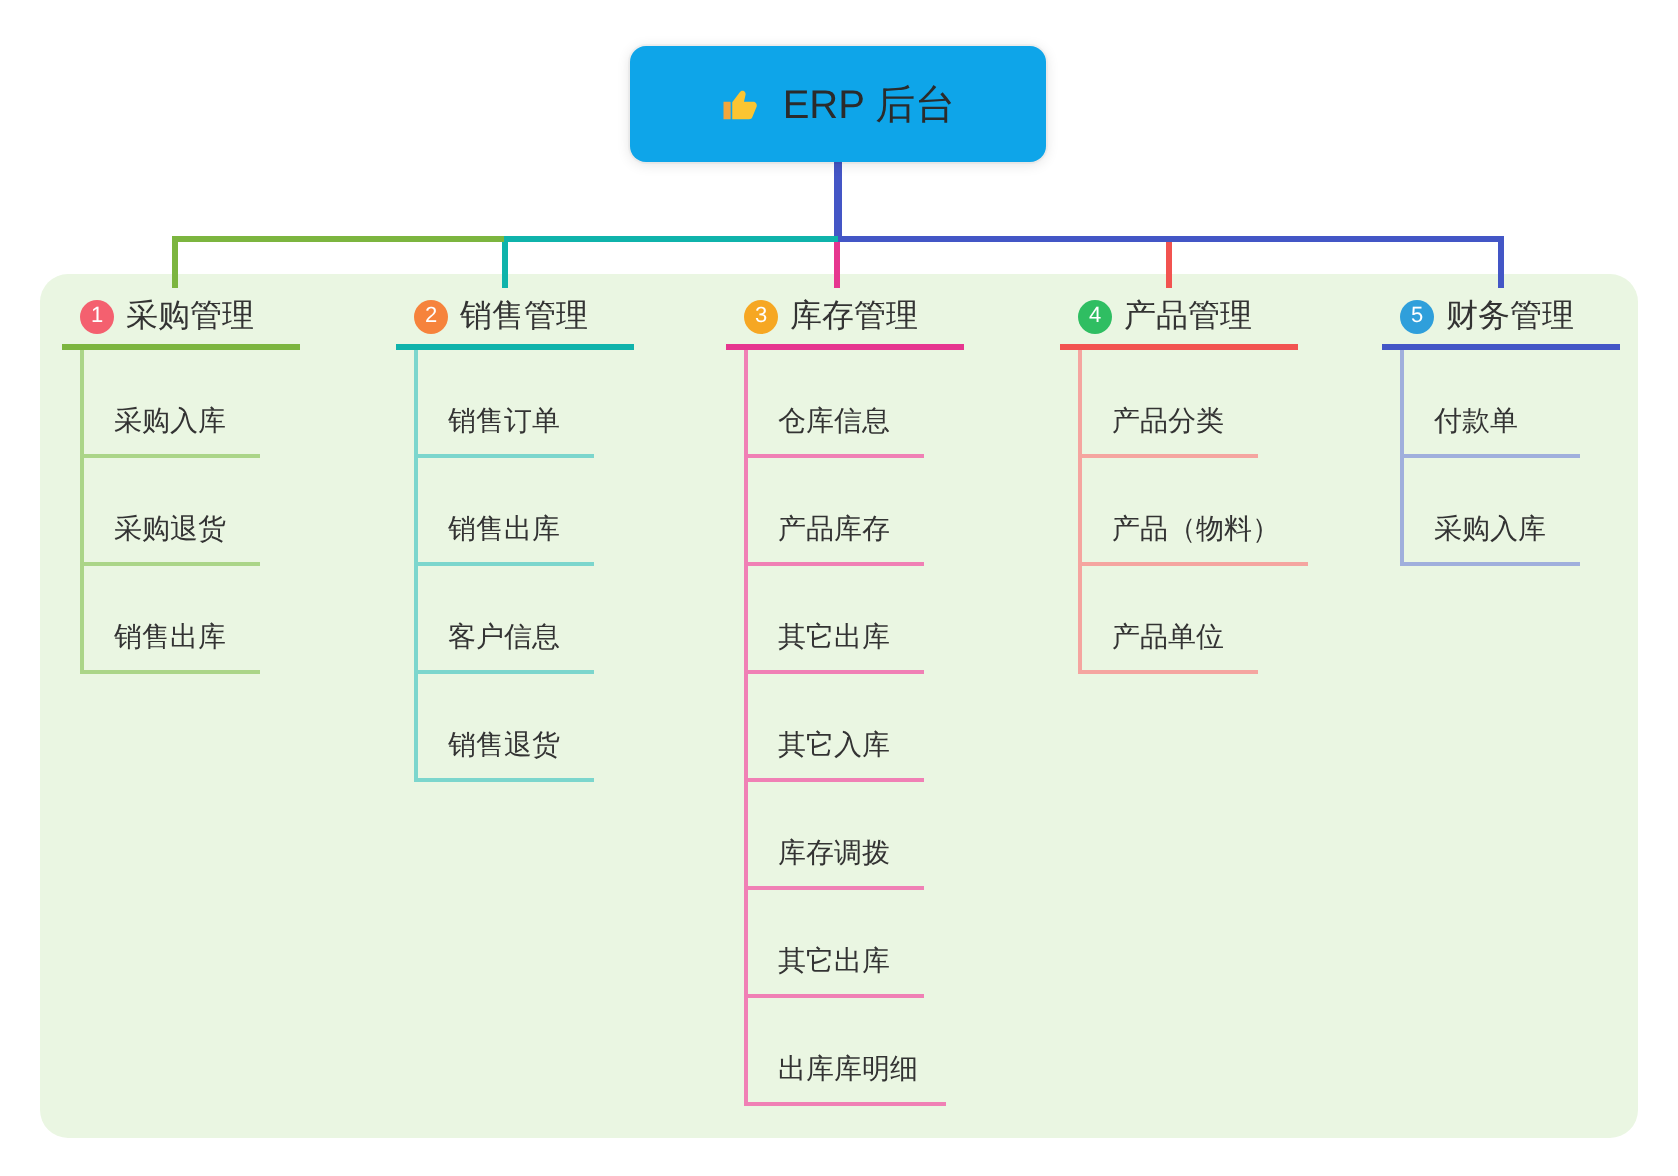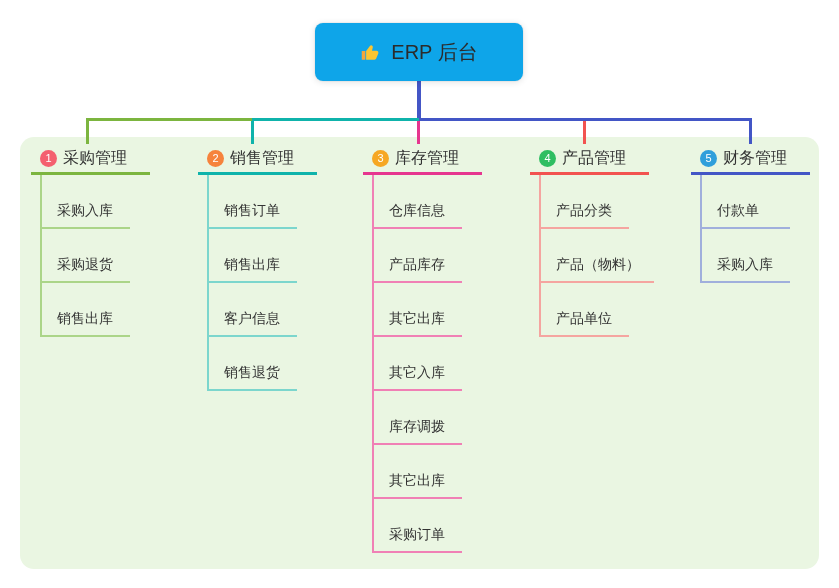--- a/index.html
+++ b/index.html
@@ -102,21 +102,21 @@
       <span class="badge">3</span>
       <span class="branch-title">库存管理</span>
     </div>
     <div class="items">
       <div class="item">仓库信息</div>
       <div class="item">产品库存</div>
       <div class="item">其它出库</div>
       <div class="item">其它入库</div>
       <div class="item">库存调拨</div>
       <div class="item">其它出库</div>
-      <div class="item">采购订单</div>
+      <div class="item">出库库明细</div>
     </div>
   </div>
 
   <div class="branch b4" style="--strong: #f25350; --light: #f5a5a0; --badge: #2fbe62;">
     <div class="branch-header">
       <span class="badge">4</span>
       <span class="branch-title">产品管理</span>
     </div>
     <div class="items">
       <div class="item">产品分类</div>

